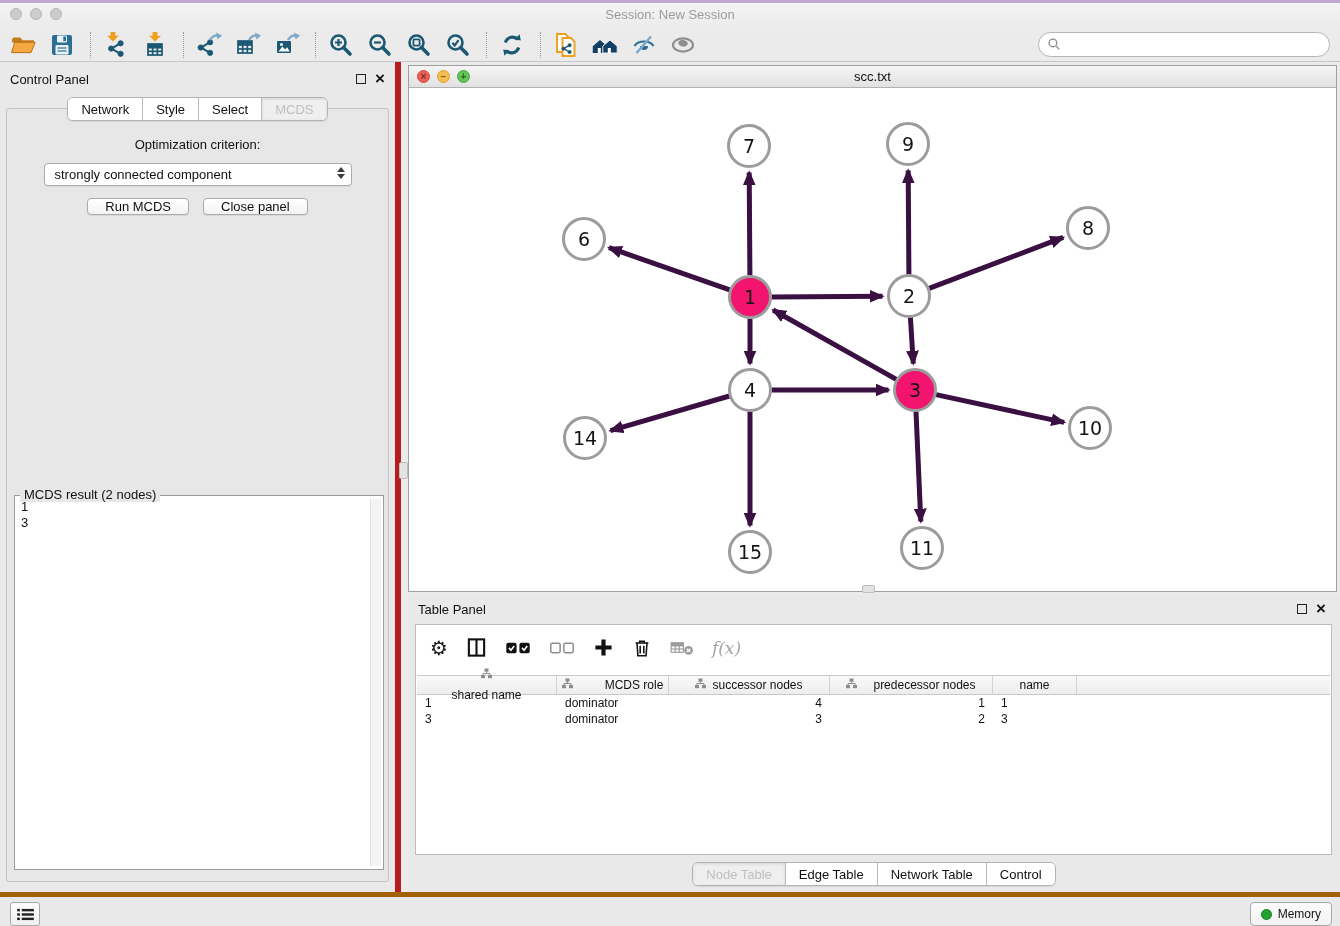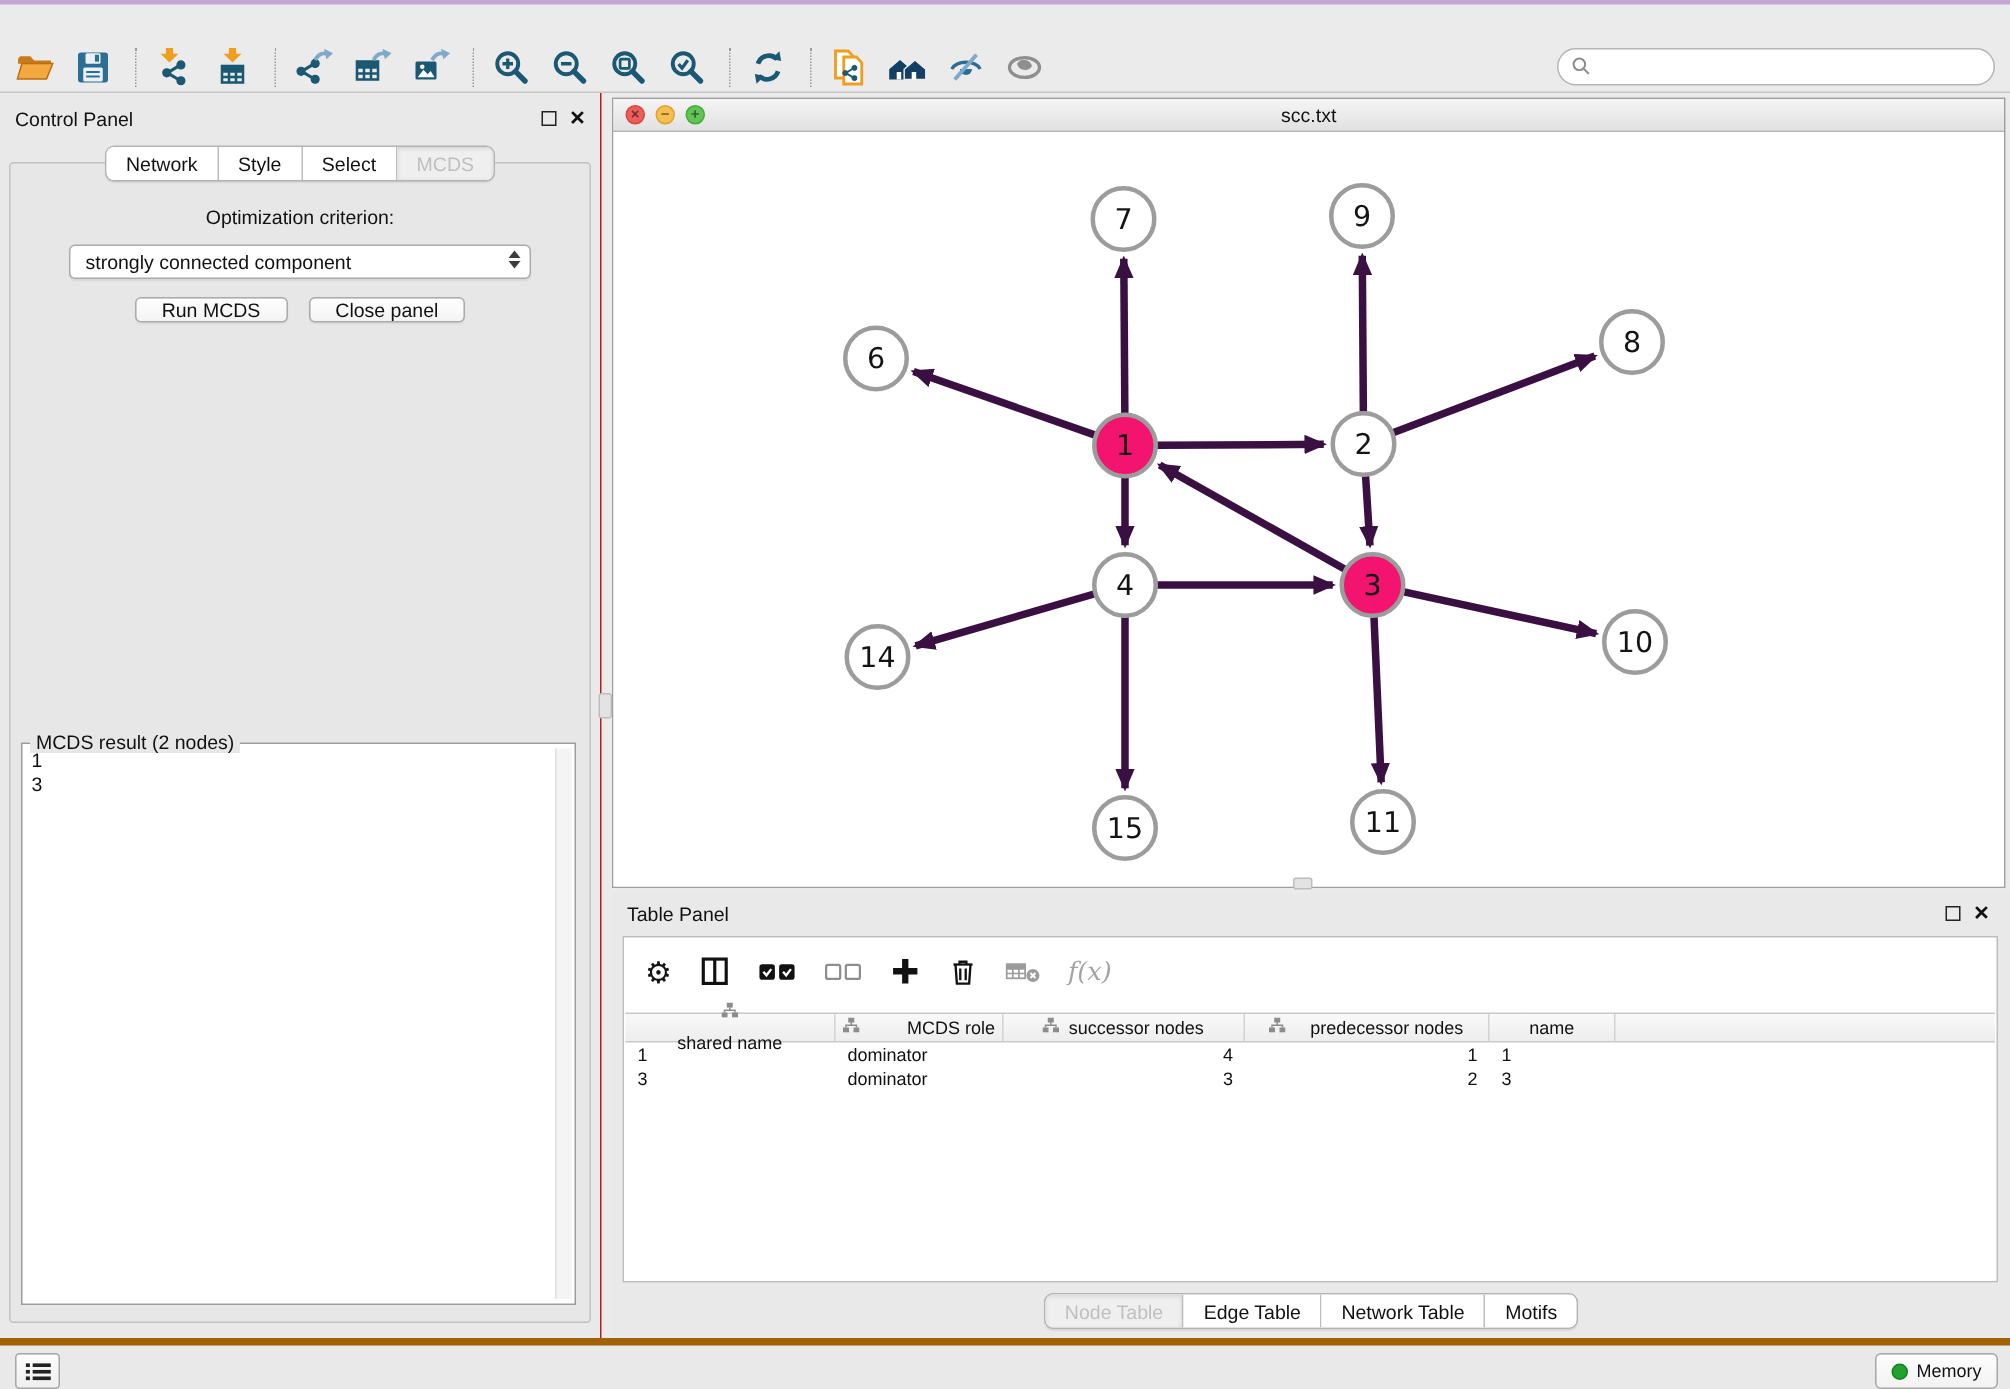--- a/index.html
+++ b/index.html
@@ -17,21 +17,21 @@
   .app-title{position:absolute;left:0;right:0;top:4px;text-align:center;color:#9b9b9b;font-size:13px;}
   
   .toolbar{position:absolute;left:0;top:28px;right:0;height:34px;background:#ebebeb;border-bottom:1px solid #c6c6c6;display:flex;align-items:center;padding-left:8px;}
   .tb-btn{width:30px;height:30px;display:flex;align-items:center;justify-content:center;margin-right:9px;cursor:default;}
   .tb-btn svg{width:26px;height:26px;}
   .tb-sep{width:1px;height:26px;border-left:1px dotted #9a9a9a;margin:0 10px 0 4px;}
   .search-wrap{position:absolute;right:10px;top:32px;width:292px;height:25px;background:#fff;border:1px solid #b5b5b5;border-radius:13px;display:flex;align-items:center;padding-left:8px;}
   .search-wrap svg{width:15px;height:15px;}
   .search-wrap input{border:none;outline:none;flex:1;height:100%;font-size:13px;background:transparent;padding-left:5px;font-family:inherit;}
   
-  .cp{position:absolute;left:0;top:62px;width:401px;height:830px;background:#e9e9e9;border-right:1px solid #b91c1c;}
+  .cp{position:absolute;left:0;top:62px;width:401px;height:830px;background:#e9e9e9;border-right:6px solid #b91c1c;}
   .cp-head{position:absolute;left:0;top:6px;right:0;height:22px;display:flex;align-items:center;padding:0 10px;}
   .panel-title{font-size:13px;color:#111;}
   .panel-icons{margin-left:auto;display:flex;align-items:center;gap:9px;}
   .float-box{width:10px;height:10px;border:1.6px solid #222;display:inline-block;}
   .close-x{font-size:17px;font-weight:900;line-height:10px;color:#111;}
   .tabrow{position:absolute;left:0;right:0;top:35px;display:flex;justify-content:center;z-index:2;}
   .tabgroup{display:inline-flex;border:1px solid #b3b3b3;border-radius:6px;overflow:hidden;background:#fff;box-shadow:0 1px 1px rgba(0,0,0,.08);}
   .tab{padding:4px 13px 3px;font-size:13px;background:#fff;color:#111;border-right:1px solid #bcbcbc;white-space:nowrap;}
   .tab:last-child{border-right:none;}
   .tab.active{background:#efefef;color:#bfbfbf;box-shadow:inset 0 1px 3px rgba(0,0,0,.12);}
@@ -80,20 +80,28 @@
   .mem-btn{position:absolute;right:8px;top:5px;height:24px;padding:0 10px;background:linear-gradient(#fdfdfd,#f2f2f2);border:1px solid #a8a8a8;border-radius:4px;display:flex;align-items:center;gap:6px;font-size:12px;}
   .mem-dot{width:11px;height:11px;border-radius:50%;background:#1fa32e;border:1px solid #148022;}
 </style>
 </head>
 <body>
 
 <div class="app">
 
   <div class="top-strip"></div>
 
+  <div class="titlebar">
+    <div class="lights">
+      <span class="light"></span>
+      <span class="light"></span>
+      <span class="light"></span>
+    </div>
+    <div class="app-title">Session: New Session</div>
+  </div>
 
   <div class="toolbar">
     <div class="tb-left" style="display: flex; align-items: center;">
         <span class="tb-btn">
           <svg viewBox="0 0 26 26">
             <path d="M2 8.2c0-1.5.9-2.7 2-2.7h6.3l2.4 2.8H24v2.2H2z" fill="#C87B1B"></path>
             <path d="M4.6 10.3H25.2L21 20.6H1.6z" fill="#F3A93F" stroke="#B96F12"></path>
           </svg>
         </span>
         <span class="tb-btn">
@@ -509,21 +517,21 @@
               <div class="td" style="width: 84px; text-align: left;">3</div>
             </div>
           </div>
       </div>
     </div>
     <div class="tp-tabs">
         <span class="tabgroup" id="tp-tabs">
           <span class="tab active">Node Table</span>
           <span class="tab">Edge Table</span>
           <span class="tab">Network Table</span>
-          <span class="tab">Motifs</span>
+          <span class="tab">Control</span>
         </span>
       </div>
   </div>
 
   <div class="status">
     <span class="list-btn">
       <svg viewBox="0 0 18 14" width="17" height="13">
           <g fill="#222">
             <rect x="0" y="1" width="3" height="2.6"></rect>
             <rect x="5" y="1" width="13" height="2.6"></rect>

